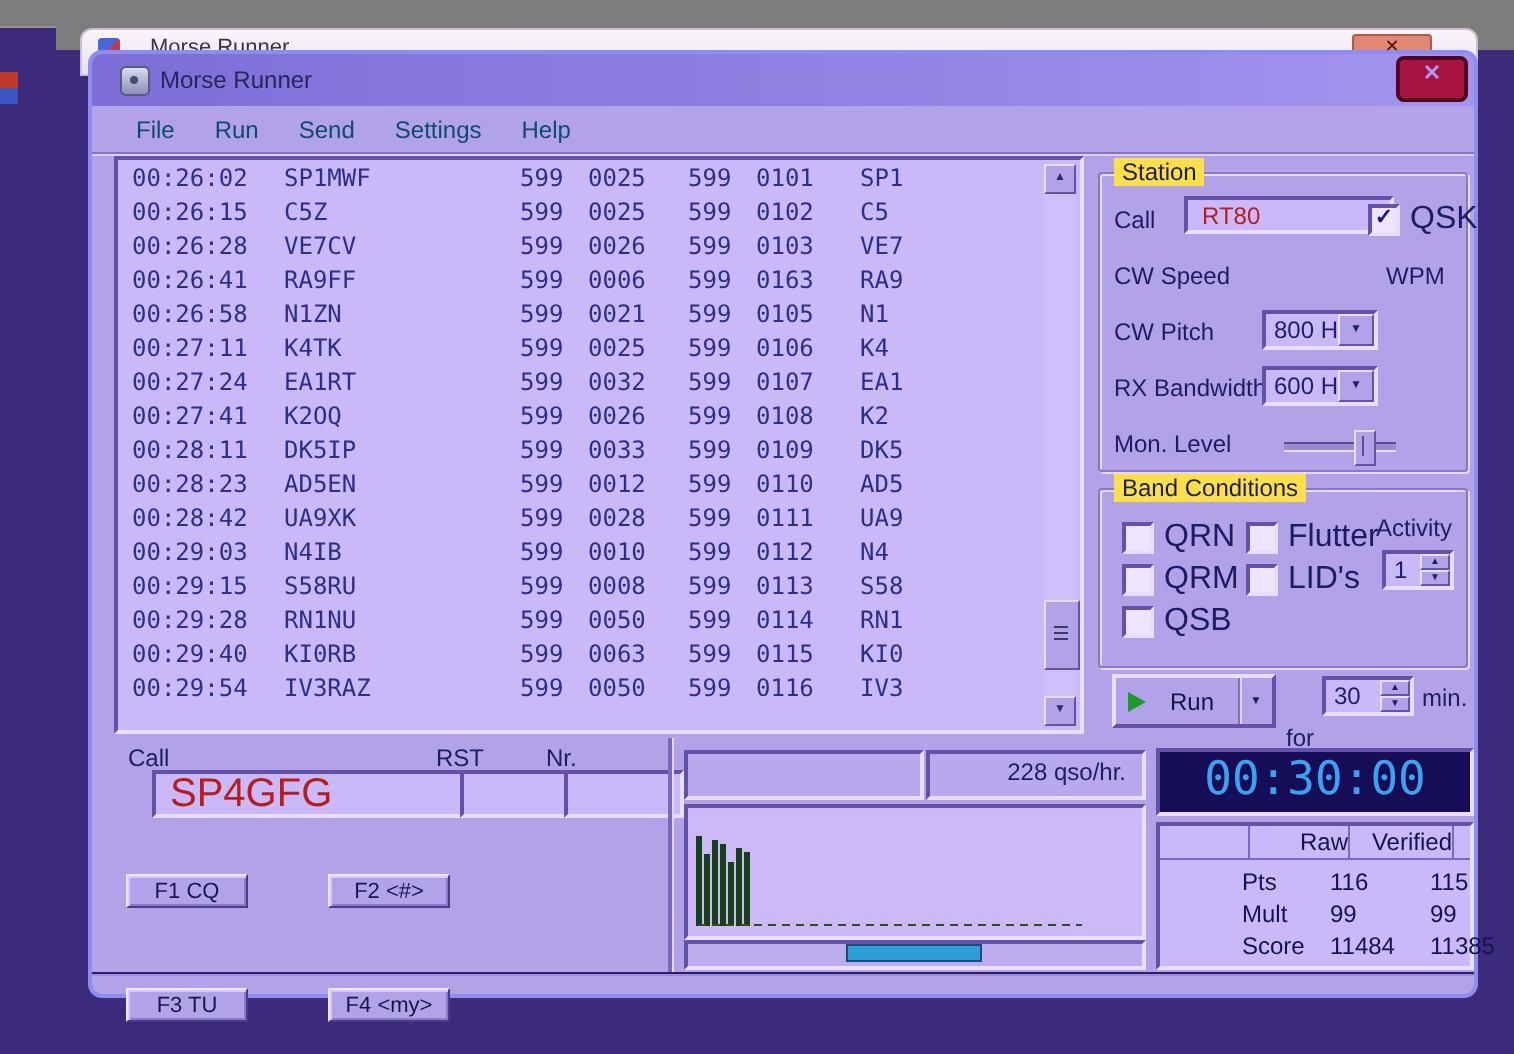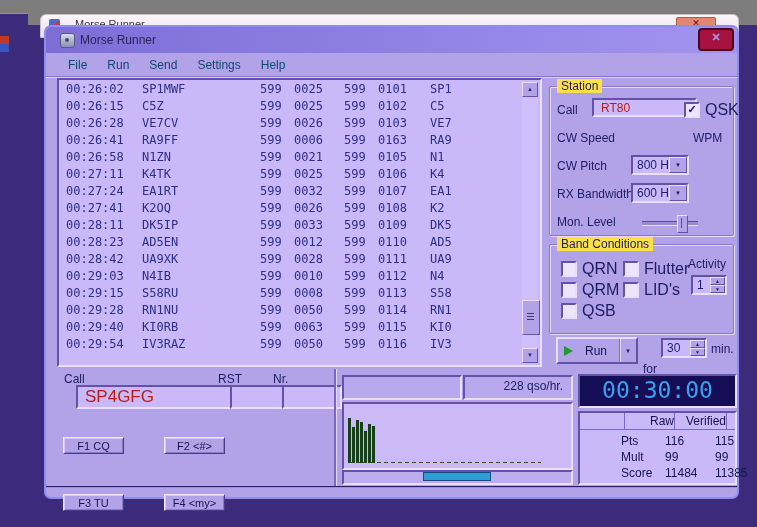--- a/index.html
+++ b/index.html
@@ -257,21 +257,21 @@
   <div class="spinbox" style="left:615px;top:311px;width:42px;height:16px;">
     <span class="val">30</span>
     <span class="spin">
         <button>▲</button>
         <button>▼</button>
       </span>
   </div>
   <span class="lbl abs" style="left:665px;top:315px;">min.</span>
 
   <span class="lbl abs" style="left:18px;top:345px;">Call</span>
-  <input class="field abs entry-input" style="left: 14px; top: 358px; width: 142px; height: 20px; font-size: 17px;" value="SP4GFG">
+  <input class="field abs entry-input" style="left: 14px; top: 358px; width: 142px; height: 20px; font-size: 20px;" value="SP4GFG">
   <span class="lbl abs" style="left:172px;top:345px;">RST</span>
   <input class="field abs entry-input" style="left: 168px; top: 358px; width: 36px; height: 20px; font-size: 16px;" value="">
   <span class="lbl abs" style="left:227px;top:345px;">Nr.</span>
   <input class="field abs entry-input" style="left: 220px; top: 358px; width: 42px; height: 20px; font-size: 16px;" value="">
   <div class="abs fkey-grid">
       <button class="fkey">F1 CQ</button>
       <button class="fkey">F2 &lt;#&gt;</button>
       <button class="fkey">F3 TU</button>
       <button class="fkey">F4 &lt;my&gt;</button>
       <button class="fkey">F5 &lt;his&gt;</button>

